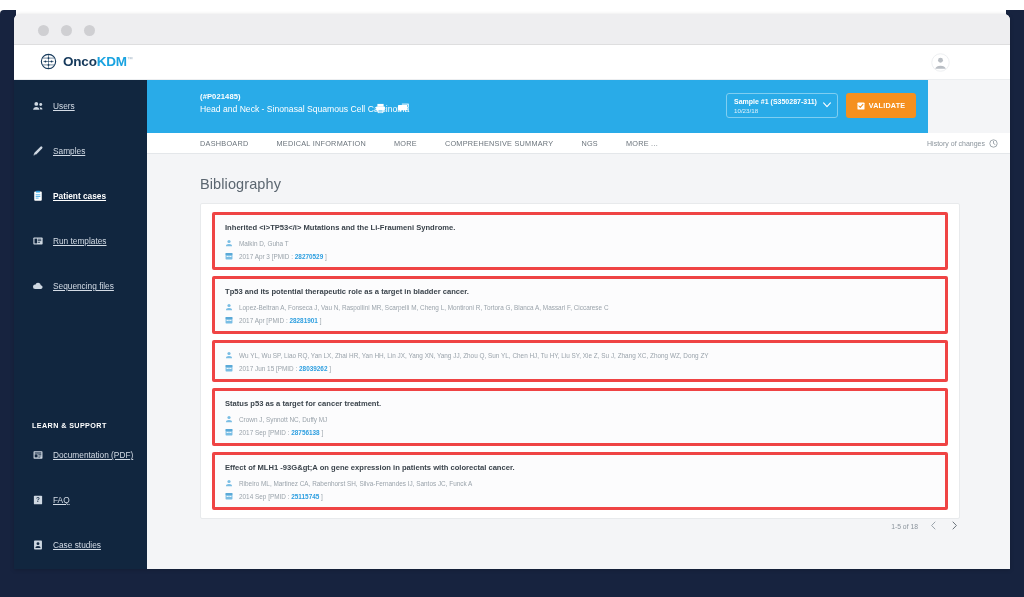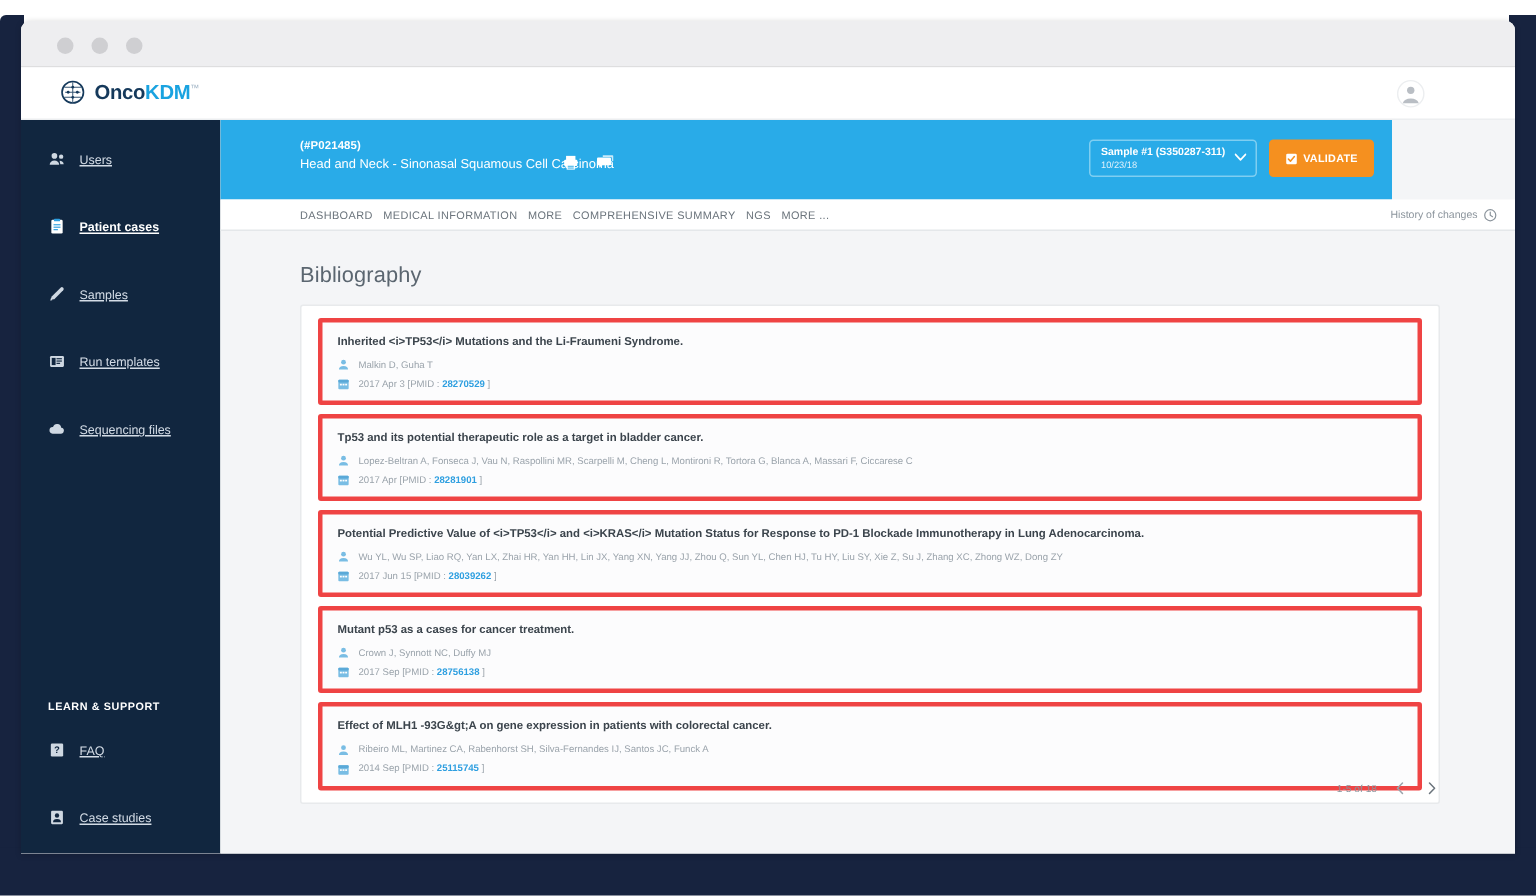--- a/index.html
+++ b/index.html
@@ -240,21 +240,21 @@
     width: 863px; height: 21px;
     background: #ffffff;
     border-bottom: 1px solid #e4e7ea;
   }
   .tabs {
     position: absolute;
     left: 53px; top: 0;
     height: 21px;
     display: flex;
     align-items: center;
-    gap: 7px;
+    gap: 28px;
   }
   .tab {
     font-size: 7.3px;
     color: #6b747c;
     letter-spacing: 0.25px;
     cursor: pointer;
     white-space: nowrap;
   }
   .history-link {
     position: absolute;
@@ -384,46 +384,46 @@
             <svg width="12" height="12" viewBox="0 0 14 14">
               <circle cx="5" cy="4.6" r="2.2" fill="#cfd8e2"></circle>
               <circle cx="10.2" cy="5.2" r="1.7" fill="#cfd8e2"></circle>
               <path d="M1.3 11.4c0-2 1.7-3.3 3.7-3.3s3.7 1.3 3.7 3.3z" fill="#cfd8e2"></path>
               <path d="M9 8.4c1.7 0 3.2 1 3.2 2.7H9.6z" fill="#cfd8e2"></path>
             </svg>
           </span>
           <span>Users</span>
         </div>
 
+        <div class="nav-item">
+          <span class="nav-icon">
+            <svg width="12" height="12" viewBox="0 0 14 14">
+              <path d="M2 11.2 L2.9 9 L9.8 2.1 a1.4 1.4 0 0 1 2 2 L4.9 11 z" fill="#cfd8e2"></path>
+              <path d="M1.8 12.2 L3.6 11.6 L2.3 10.4 z" fill="#cfd8e2"></path>
+            </svg>
+          </span>
+          <span>Samples</span>
+        </div>
+
         <div class="nav-item active">
           <span class="nav-icon">
             <svg width="12" height="12" viewBox="0 0 14 14">
               <rect x="2.6" y="1.8" width="8.8" height="10.6" rx="1" fill="#ffffff"></rect>
               <rect x="4.6" y="0.9" width="4.8" height="2.1" rx="0.7" fill="#2e9fe0"></rect>
               <rect x="4.3" y="5.2" width="5.4" height="0.9" fill="#2e9fe0"></rect>
               <rect x="4.3" y="7.1" width="5.4" height="0.9" fill="#2e9fe0"></rect>
               <rect x="4.3" y="9" width="3.4" height="0.9" fill="#2e9fe0"></rect>
             </svg>
           </span>
           <span>Patient cases</span>
         </div>
 
         <div class="nav-item">
           <span class="nav-icon">
             <svg width="12" height="12" viewBox="0 0 14 14">
-              <path d="M2 11.2 L2.9 9 L9.8 2.1 a1.4 1.4 0 0 1 2 2 L4.9 11 z" fill="#cfd8e2"></path>
-              <path d="M1.8 12.2 L3.6 11.6 L2.3 10.4 z" fill="#cfd8e2"></path>
-            </svg>
-          </span>
-          <span>Samples</span>
-        </div>
-
-        <div class="nav-item">
-          <span class="nav-icon">
-            <svg width="12" height="12" viewBox="0 0 14 14">
               <rect x="1.6" y="2.8" width="10.8" height="8.4" rx="0.9" fill="#cfd8e2"></rect>
               <rect x="2.9" y="4.2" width="3" height="5.6" fill="#11263f"></rect>
               <rect x="6.6" y="4.4" width="4.2" height="0.9" fill="#11263f"></rect>
               <rect x="6.6" y="6.2" width="4.2" height="0.9" fill="#11263f"></rect>
               <rect x="6.6" y="8" width="2.8" height="0.9" fill="#11263f"></rect>
             </svg>
           </span>
           <span>Run templates</span>
         </div>
 
@@ -433,20 +433,33 @@
               <path d="M3.6 10.6 a2.6 2.6 0 0 1 0.3 -5.2 a3.3 3.3 0 0 1 6.4 0.6 a2.3 2.3 0 0 1 -0.5 4.6 z" fill="#cfd8e2"></path>
             </svg>
           </span>
           <span>Sequencing files</span>
         </div>
       </div>
 
       <div class="support-block">
         <div class="support-title">LEARN &amp; SUPPORT</div>
 
+        <div class="nav-item">
+          <span class="nav-icon">
+            <svg width="12" height="12" viewBox="0 0 14 14">
+              <rect x="1.8" y="2.6" width="10.4" height="8.8" rx="0.8" fill="#cfd8e2"></rect>
+              <rect x="3.1" y="4" width="7.8" height="1.3" fill="#11263f"></rect>
+              <rect x="3.1" y="6.2" width="3.4" height="3.6" fill="#11263f"></rect>
+              <rect x="7.3" y="6.2" width="3.6" height="0.8" fill="#11263f"></rect>
+              <rect x="7.3" y="7.7" width="3.6" height="0.8" fill="#11263f"></rect>
+              <rect x="7.3" y="9.1" width="2.4" height="0.8" fill="#11263f"></rect>
+            </svg>
+          </span>
+          <span>Documentation (PDF)</span>
+        </div>
 
         <div class="nav-item">
           <span class="nav-icon">
             <svg width="12" height="12" viewBox="0 0 14 14">
               <rect x="2.2" y="2" width="9.6" height="10" rx="1" fill="#cfd8e2"></rect>
               <text x="7" y="9.6" font-size="7.4" font-family="Liberation Sans, sans-serif" font-weight="bold" fill="#11263f" text-anchor="middle">?</text>
             </svg>
           </span>
           <span>FAQ</span>
         </div>
@@ -560,42 +573,41 @@
                 <rect x="0.7" y="1.4" width="8.6" height="2.3" rx="0.8" fill="#5aa9d8"></rect>
                 <rect x="2" y="4.8" width="1.6" height="1.4" fill="#ffffff"></rect>
                 <rect x="4.2" y="4.8" width="1.6" height="1.4" fill="#ffffff"></rect>
                 <rect x="6.4" y="4.8" width="1.6" height="1.4" fill="#ffffff"></rect>
               </svg>
               <span class="bib-date"><span>2017 Apr [PMID : </span><span class="pmid-link">28281901</span><span> ]</span></span>
             </div>
           </div>
 
           <div class="biblio-item">
-            <div class="bib-title">Potential Predictive Value of &lt;i&gt;TP53&lt;/i&gt; and &lt;i&gt;KRAS&lt;/i&gt; Mutation Status for Response to PD-1 Blockade Immunotherapy in Lung Adenocarcinoma.</div>
             <div class="bib-row">
               <svg class="bib-ico" viewBox="0 0 10 10">
                 <circle cx="5" cy="3.1" r="2" fill="#79bde4"></circle>
                 <path d="M1.2 9.2 a3.8 3 0 0 1 7.6 0 z" fill="#79bde4"></path>
               </svg>
               <span class="bib-authors">Wu YL, Wu SP, Liao RQ, Yan LX, Zhai HR, Yan HH, Lin JX, Yang XN, Yang JJ, Zhou Q, Sun YL, Chen HJ, Tu HY, Liu SY, Xie Z, Su J, Zhang XC, Zhong WZ, Dong ZY</span>
             </div>
             <div class="bib-row">
               <svg class="bib-ico" viewBox="0 0 10 10">
                 <rect x="0.7" y="1.4" width="8.6" height="7.9" rx="0.8" fill="#79bde4"></rect>
                 <rect x="0.7" y="1.4" width="8.6" height="2.3" rx="0.8" fill="#5aa9d8"></rect>
                 <rect x="2" y="4.8" width="1.6" height="1.4" fill="#ffffff"></rect>
                 <rect x="4.2" y="4.8" width="1.6" height="1.4" fill="#ffffff"></rect>
                 <rect x="6.4" y="4.8" width="1.6" height="1.4" fill="#ffffff"></rect>
               </svg>
               <span class="bib-date"><span>2017 Jun 15 [PMID : </span><span class="pmid-link">28039262</span><span> ]</span></span>
             </div>
           </div>
 
           <div class="biblio-item">
-            <div class="bib-title">Mutant p53 as a cases for cancer treatment.</div>
+            <div class="bib-title">Status p53 as a target for cancer treatment.</div>
             <div class="bib-row">
               <svg class="bib-ico" viewBox="0 0 10 10">
                 <circle cx="5" cy="3.1" r="2" fill="#79bde4"></circle>
                 <path d="M1.2 9.2 a3.8 3 0 0 1 7.6 0 z" fill="#79bde4"></path>
               </svg>
               <span class="bib-authors">Crown J, Synnott NC, Duffy MJ</span>
             </div>
             <div class="bib-row">
               <svg class="bib-ico" viewBox="0 0 10 10">
                 <rect x="0.7" y="1.4" width="8.6" height="7.9" rx="0.8" fill="#79bde4"></rect>

